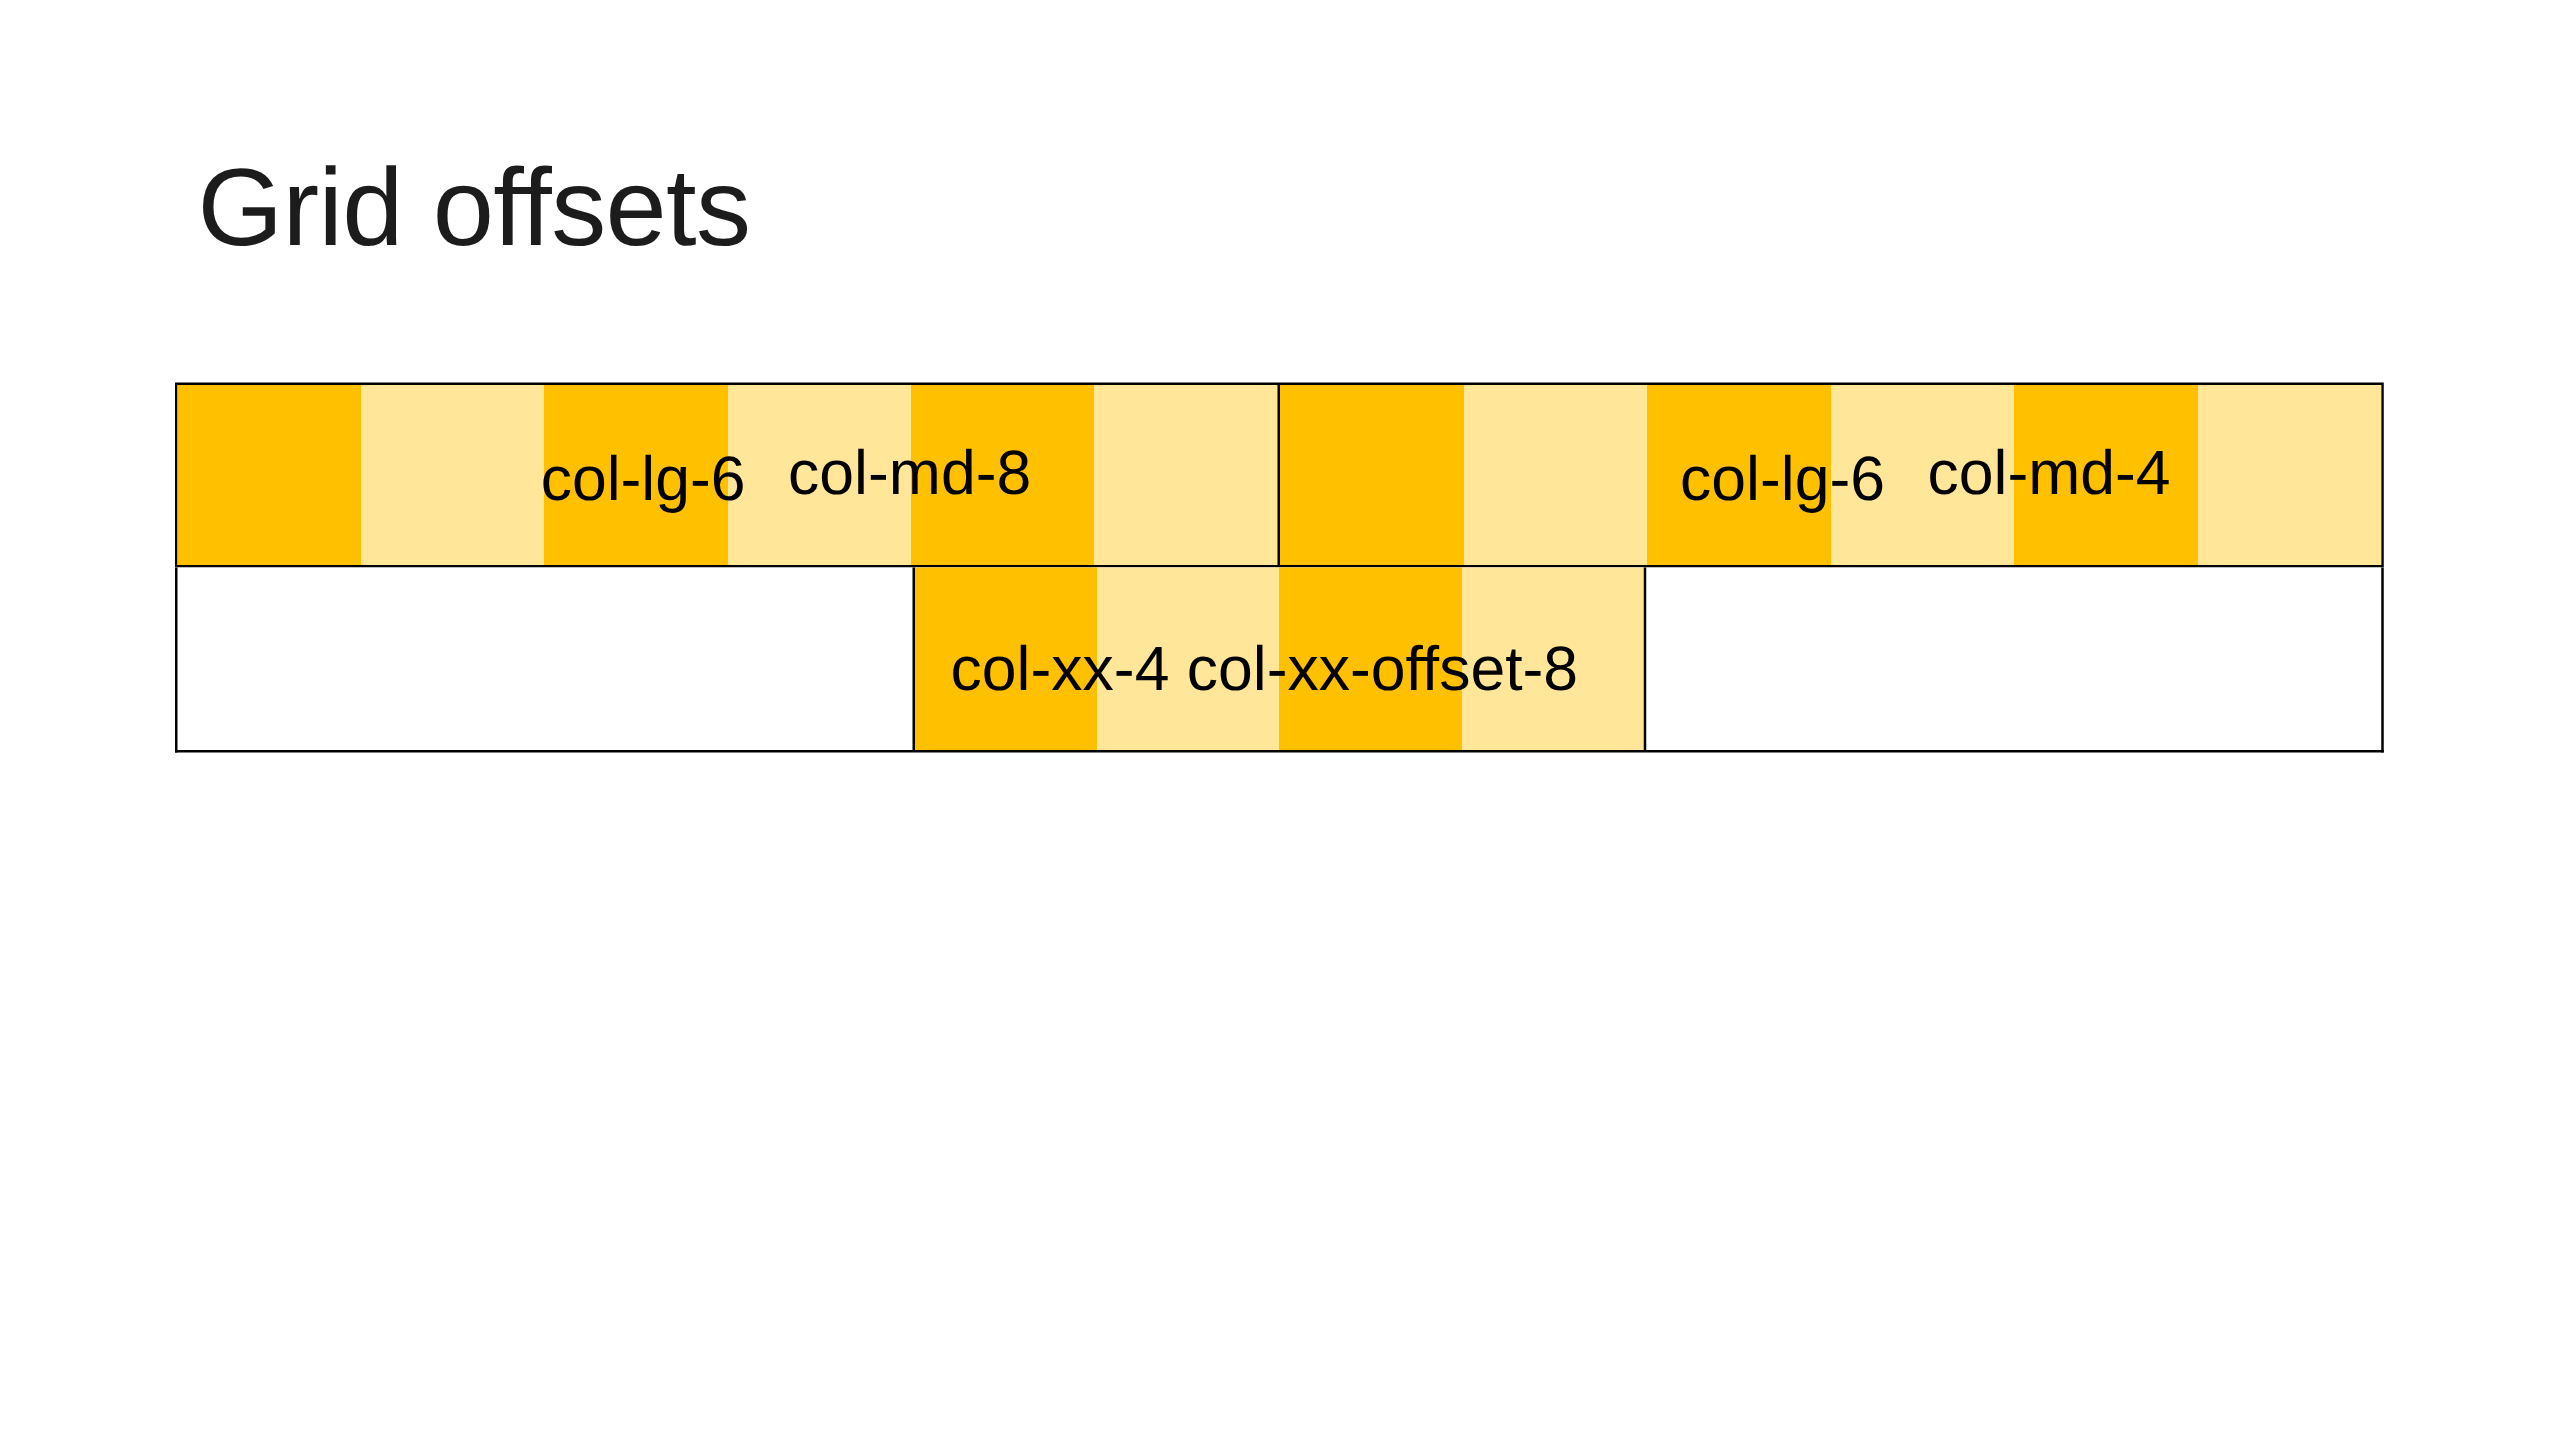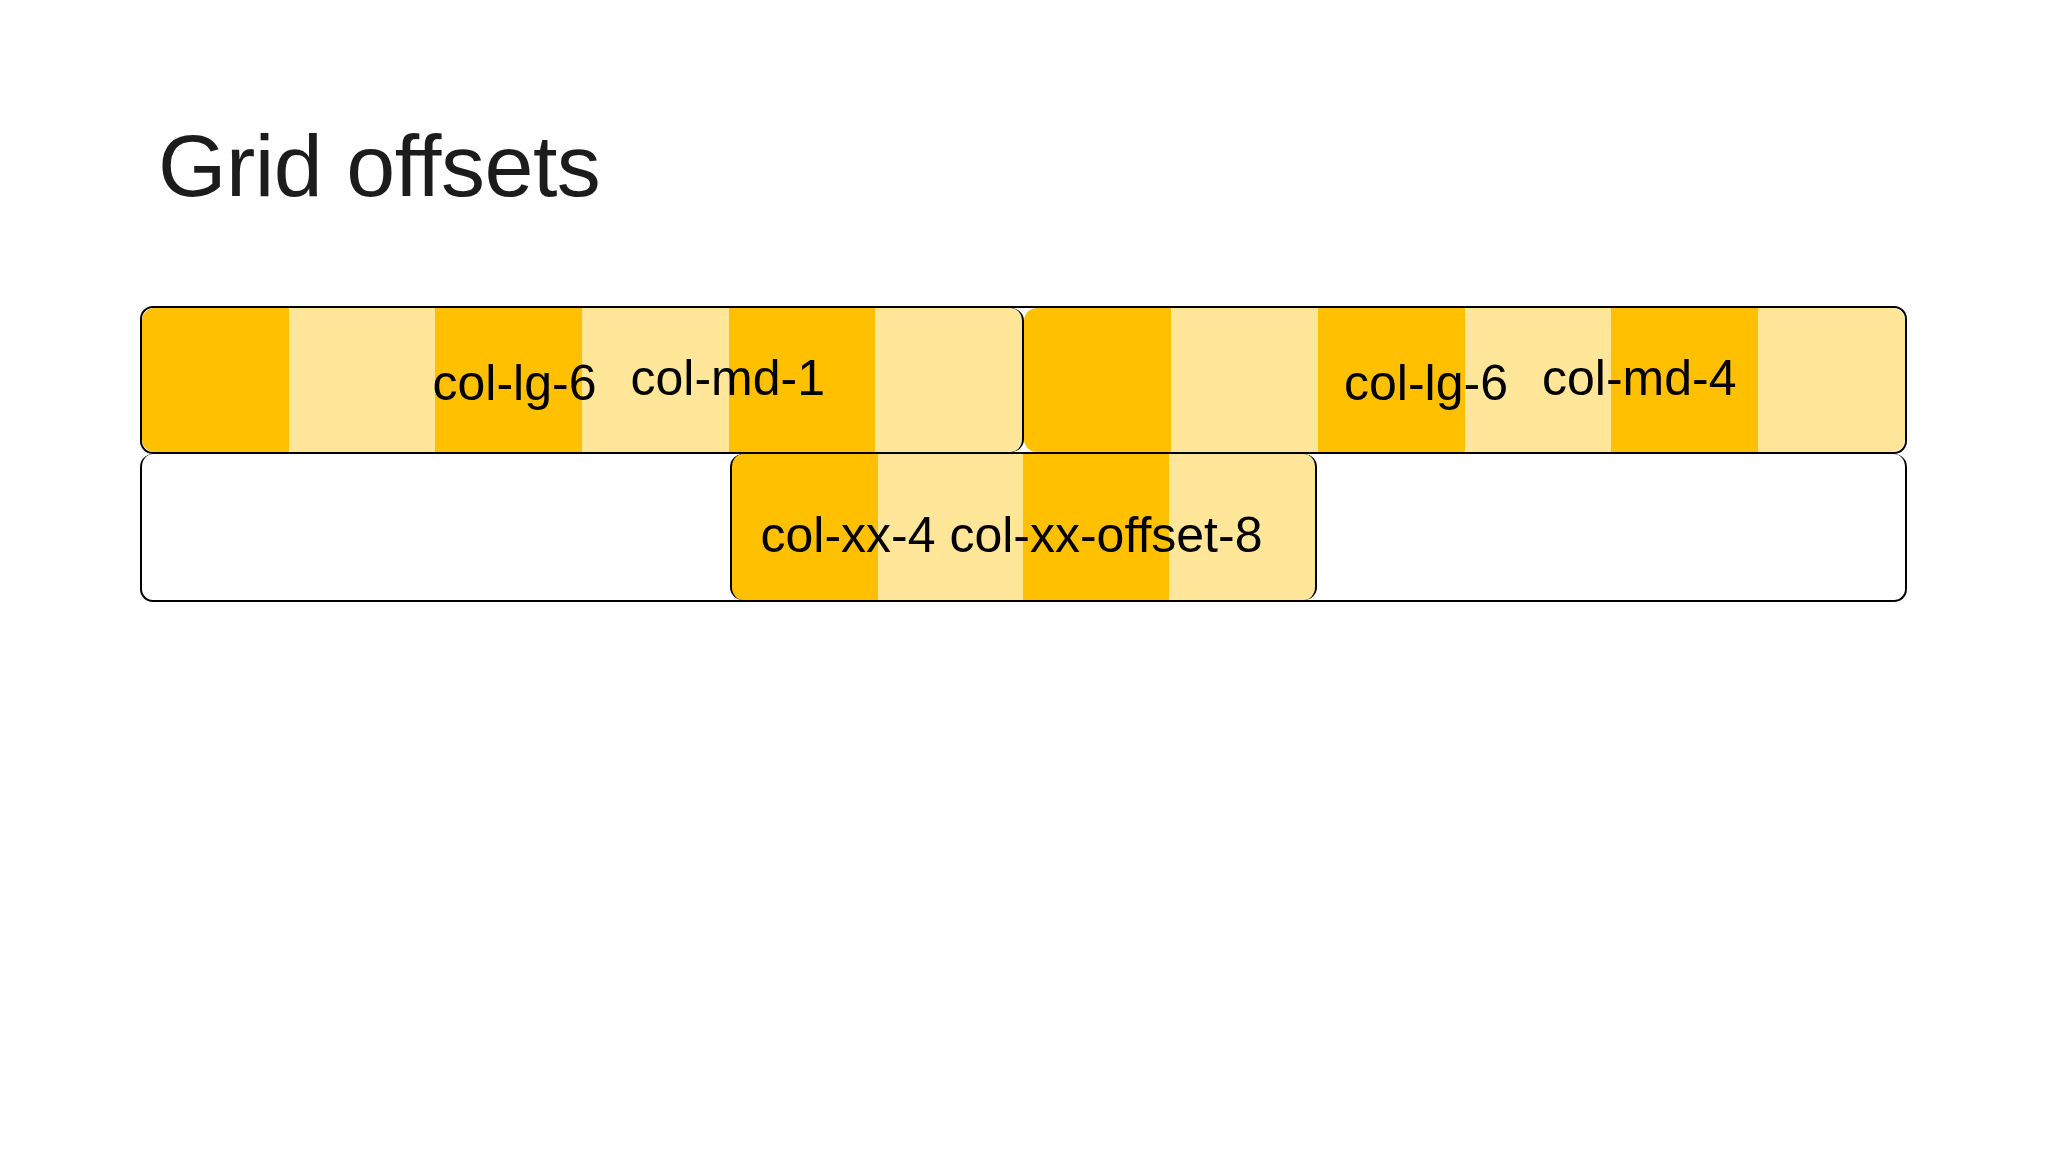--- a/index.html
+++ b/index.html
@@ -3,21 +3,21 @@
 <meta charset="utf-8">
 <style>
   :root {
     --background: #FFFFFF;
     --orange: #FFC000;
     --light: #FFE699;
     --border: #000000;
     --title_text: #1C1C1C;
     --label_text: #000000;
   }
-  * { box-sizing: border-box; border-radius: 13px; }
+  * { box-sizing: border-box; }
   html, body { margin: 0; padding: 0; }
   body {
     width: 2048px;
     height: 1152px;
     background: var(--background);
     font-family: "Liberation Sans", sans-serif;
     overflow: hidden;
   }
   .slide {
     position: relative;
@@ -103,21 +103,21 @@
 
   <h1 class="title">Grid offsets</h1>
 
   <div class="grid">
 
     <div class="row row1">
 
       <div class="cell stripes-6 divider-right">
         <div class="labels shift-r1-left">
           <span>col-lg-6</span>
-          <span class="raise">col-md-1</span>
+          <span class="raise">col-md-8</span>
         </div>
       </div>
 
       <div class="cell stripes-6">
         <div class="labels shift-r1-right">
           <span>col-lg-6</span>
           <span class="raise">col-md-4</span>
         </div>
       </div>
 

